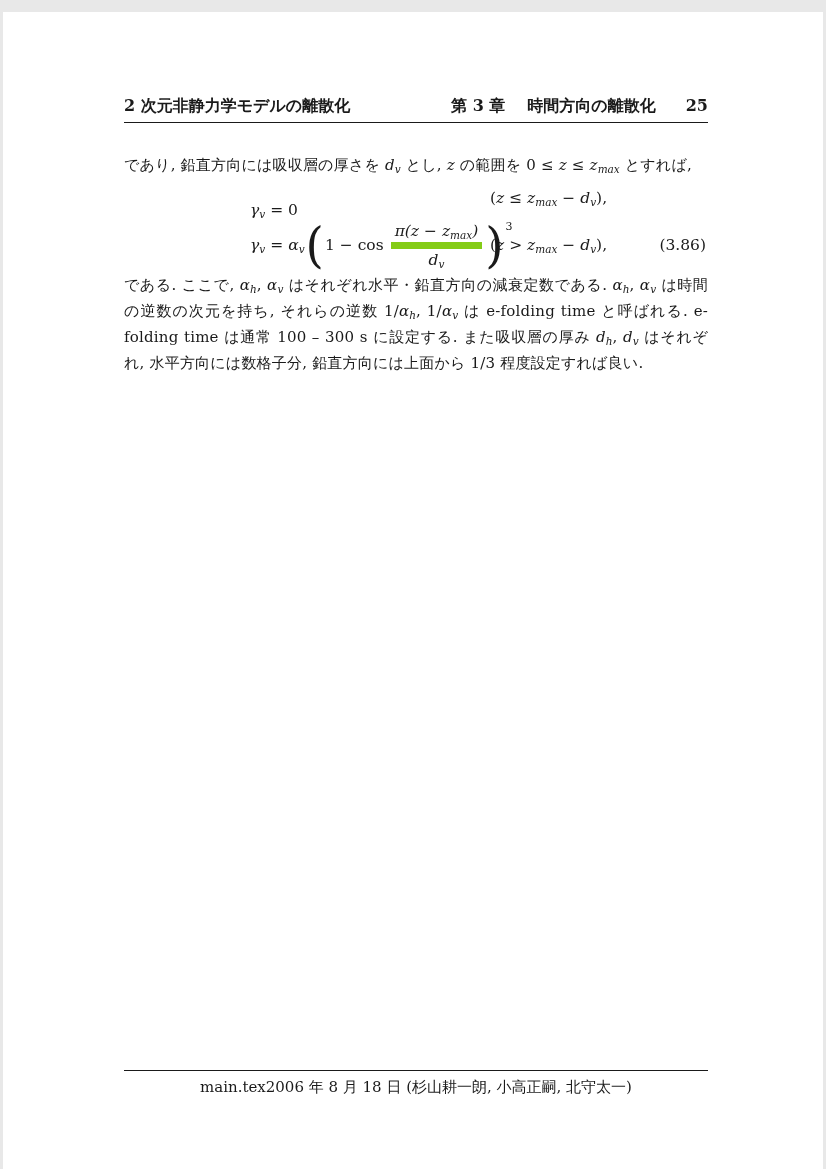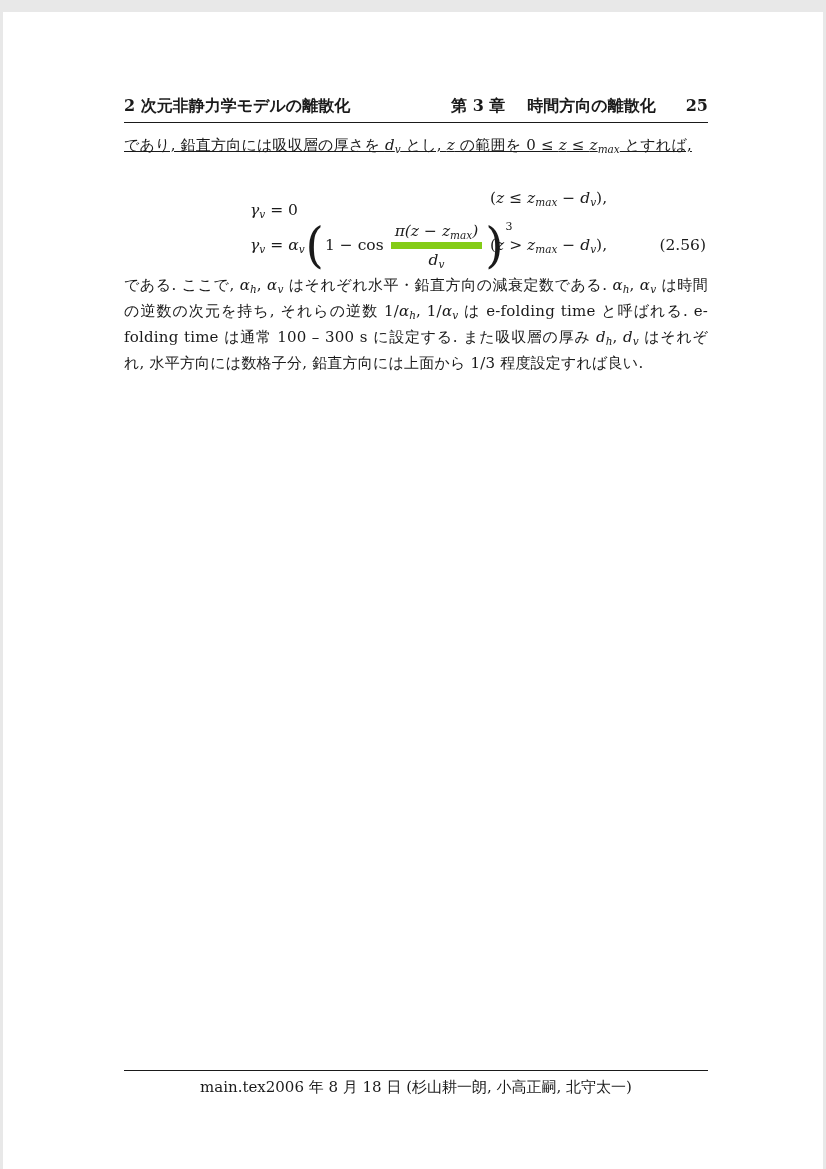--- a/index.html
+++ b/index.html
@@ -34,21 +34,21 @@
   .header .chapter-title { margin-right: 30px; }
   
   .textline, .para {
     position: absolute;
     left: 121px;
     width: 584px;
     font-size: 15px;
     line-height: 26px;
     letter-spacing: 0.2px;
   }
-  .intro { top: 120px; text-decoration: underline; }
+  .intro { top: 140px; }
   .para { top: 260px; text-align: justify; }
   .m {
     font-family: "DejaVu Serif", "Liberation Serif", serif;
     font-style: italic;
   }
   sub.m, sub.mr {
     font-size: 10.5px;
     line-height: 0;
     vertical-align: -3px;
     letter-spacing: 0;
@@ -150,21 +150,21 @@
         <span class="bigp">(</span>
         <span class="gap-r">1 − cos</span>
         <span class="frac">
           <span class="num"><span class="m">π(</span><span class="m">z</span><span> − </span><span class="m">z</span><sub class="m">max</sub><span class="m">)</span></span>
           <span class="den"><span class="m">d</span><sub class="m">v</sub></span>
         </span>
         <span class="bigp">)</span>
         <span class="eq-sup">3</span>
       </span>
       <span class="eq-cond2"><span>(</span><span class="m">z</span><span> &gt; </span><span class="m">z</span><sub class="m">max</sub><span> − </span><span class="m">d</span><sub class="m">v</sub><span>),</span></span>
-      <span class="eq-number">(2.56)</span>
+      <span class="eq-number">(3.86)</span>
     </div>
 
   </div>
 
   <div class="para"><span>である. ここで, </span><span class="m">α</span><sub class="m">h</sub><span>, </span><span class="m">α</span><sub class="m">v</sub><span> はそれぞれ水平・鉛直方向の減衰定数である. </span><span class="m">α</span><sub class="m">h</sub><span>, </span><span class="m">α</span><sub class="m">v</sub><span> は時間の逆数の次元を持ち, それらの逆数 1/</span><span class="m">α</span><sub class="m">h</sub><span>, 1/</span><span class="m">α</span><sub class="m">v</sub><span> は e-folding time と呼ばれる. e-folding time は通常 100 – 300 s に設定する. また吸収層の厚み </span><span class="m">d</span><sub class="m">h</sub><span>, </span><span class="m">d</span><sub class="m">v</sub><span> はそれぞれ, 水平方向には数格子分, 鉛直方向には上面から 1/3 程度設定すれば良い.</span></div>
 
   <div class="footer">
     <span>main.tex</span>
     <span>2006 年 8 月 18 日 (杉山耕一朗, 小高正嗣, 北守太一)</span>
   </div>

